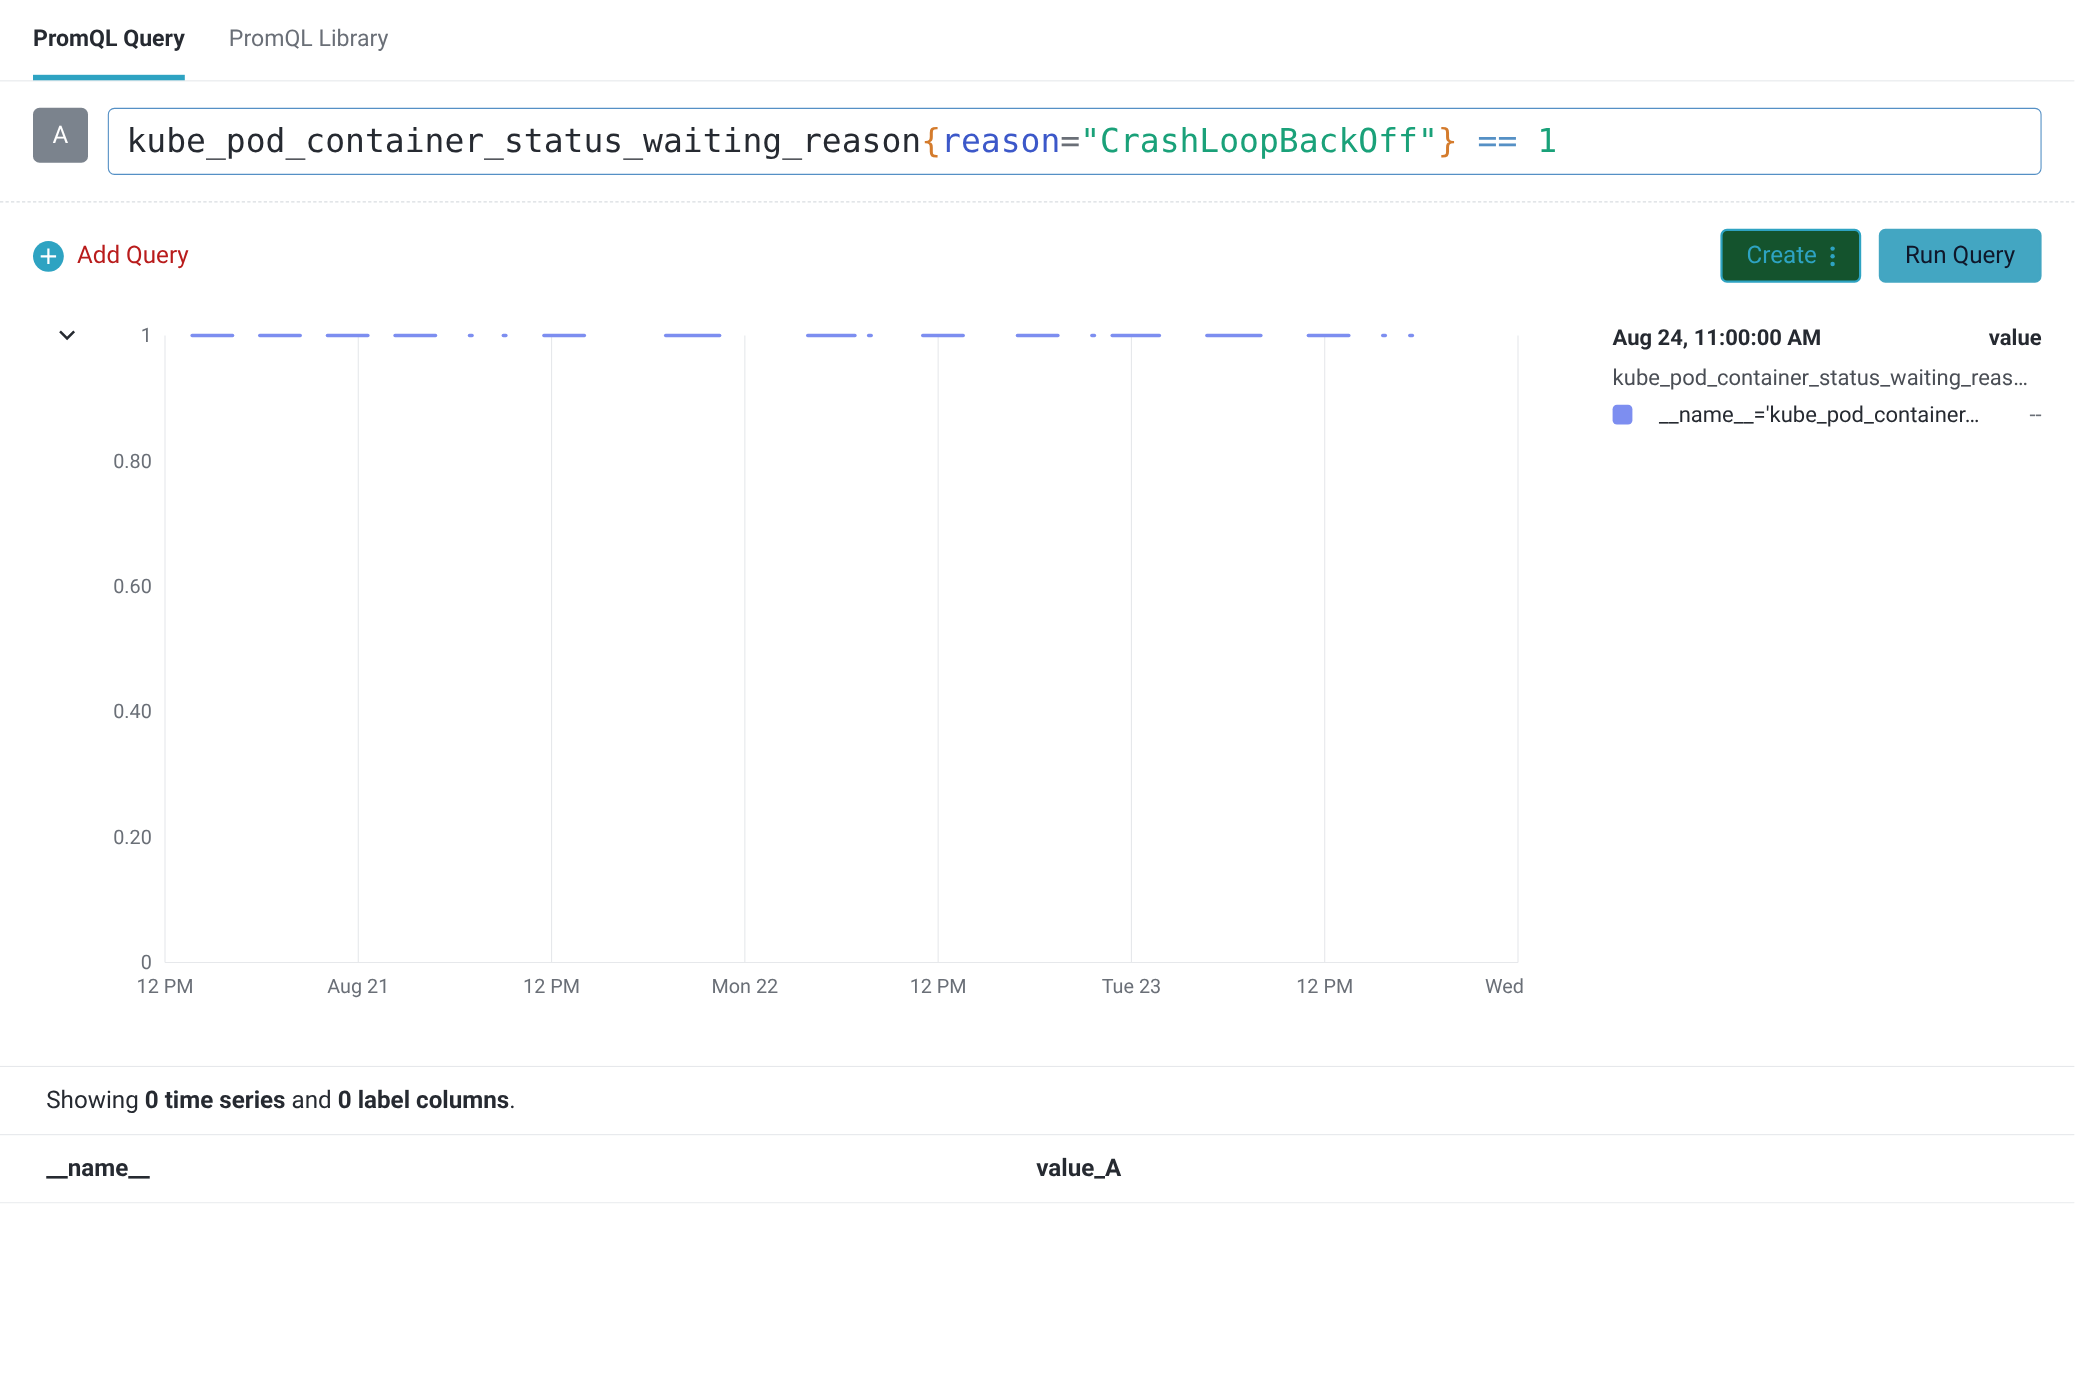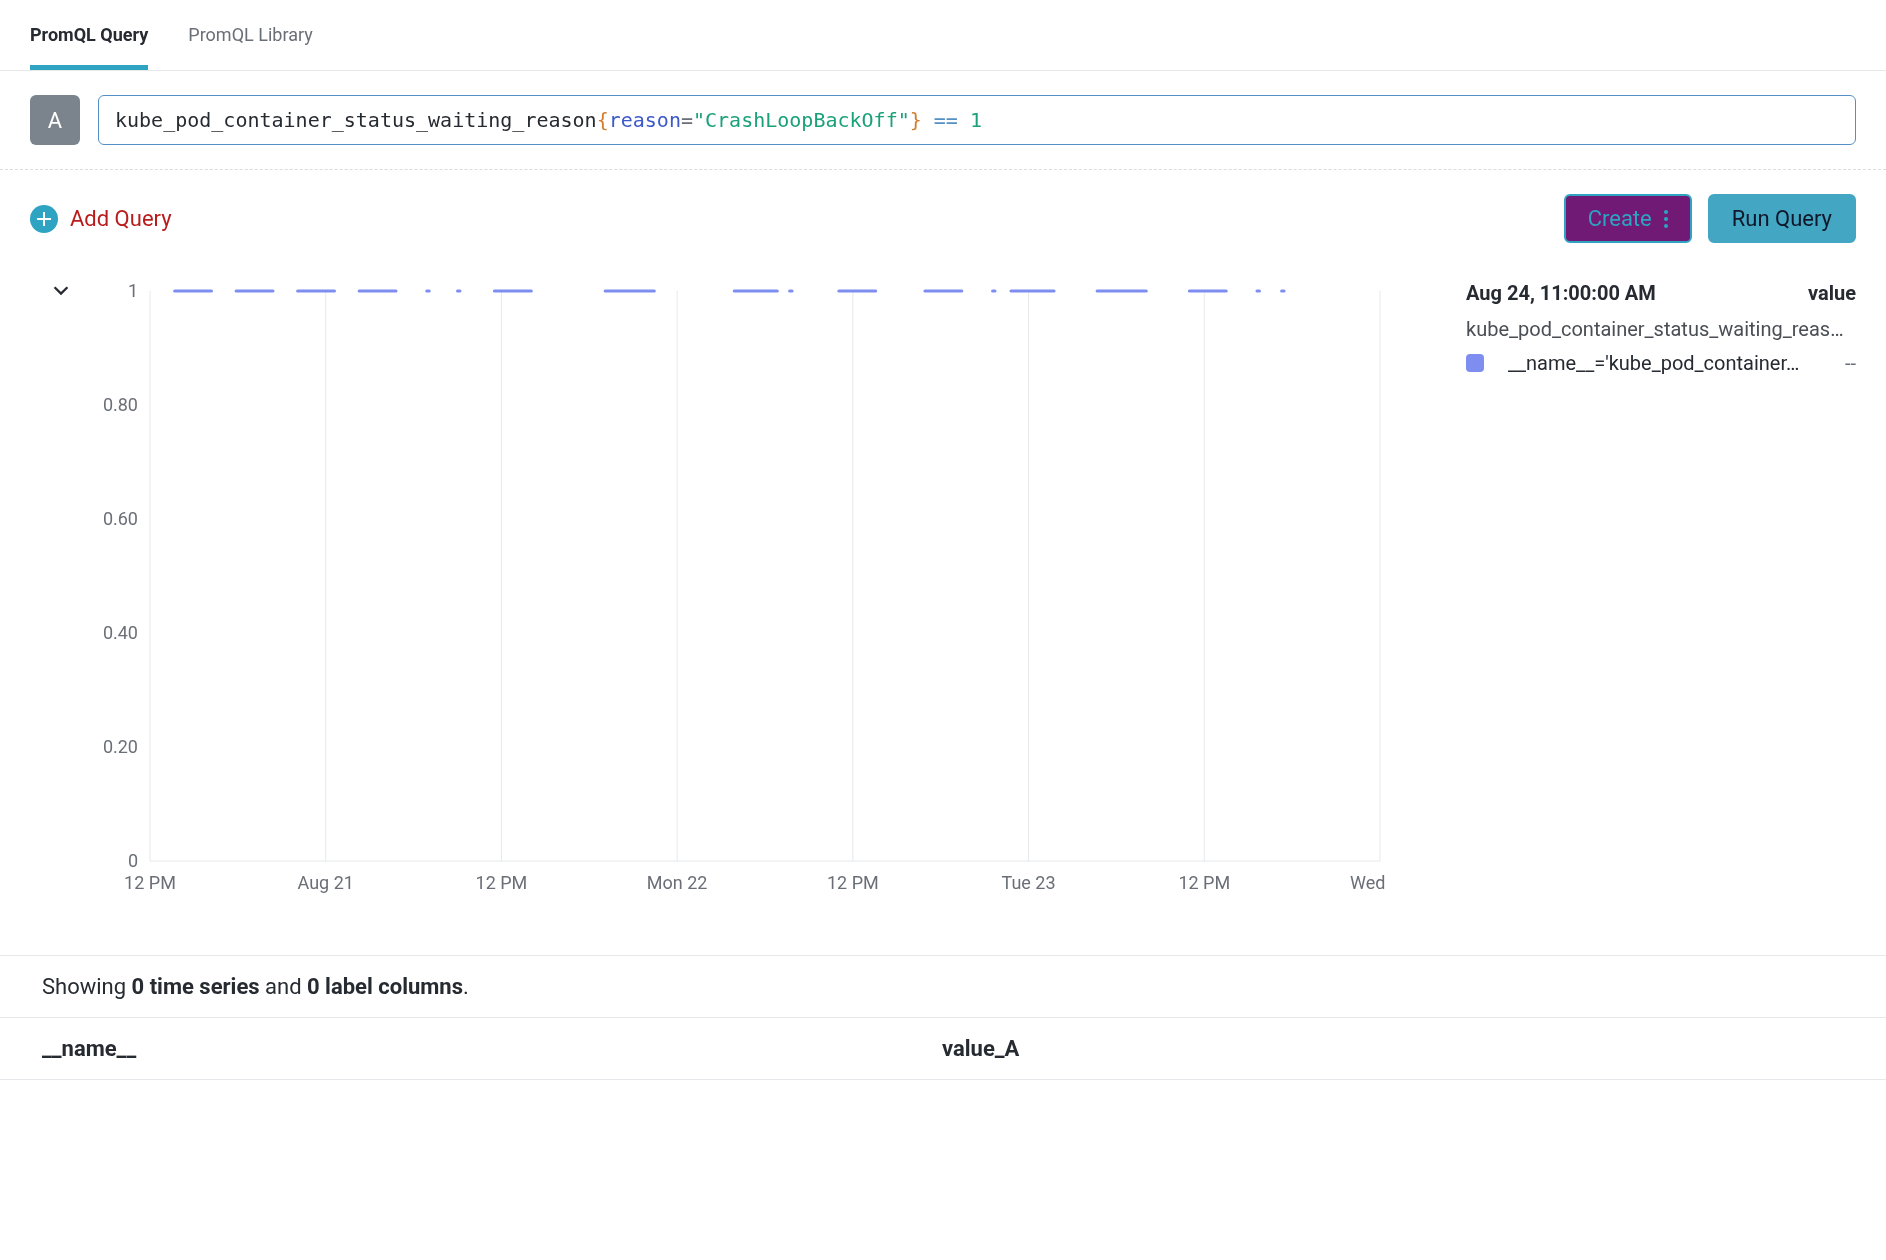--- a/index.html
+++ b/index.html
@@ -11,21 +11,21 @@
 }
 
 
 .tabs {
   display: flex;
   gap: 40px;
   padding: 24px 30px 0 30px;
   border-bottom: 1px solid #e6e8eb;
 }
 .tab {
-  font-size: 18px;
+  font-size: 21px;
   font-weight: 400;
   color: #6a6f77;
   padding-bottom: 20px;
   cursor: pointer;
   border-bottom: 5px solid transparent;
 }
 .tab.active {
   font-weight: 700;
   color: #262a31;
   border-bottom-color: #2ea3c2;
@@ -51,21 +51,21 @@
   align-items: center;
   justify-content: center;
   flex-shrink: 0;
 }
 .query-input-wrap {
   flex: 1;
   border: 1px solid #5590c5;
   border-radius: 6px;
   padding: 12px 16px;
   font-family: "Menlo", "Consolas", monospace;
-  font-size: 20px;
+  font-size: 30px;
   background: #fff;
   white-space: pre;
   overflow: hidden;
 }
 .tok-metric { color: #262a31; }
 .tok-brace { color: #d47b2c; }
 .tok-label { color: #3c58c9; }
 .tok-eq { color: #6a6f77; }
 .tok-str { color: #1aa179; }
 .tok-op { color: #5590c5; }
@@ -98,21 +98,21 @@
 .btn {
   font-size: 22px;
   padding: 10px 22px;
   border-radius: 6px;
   cursor: pointer;
   display: inline-flex;
   align-items: center;
   gap: 12px;
 }
 .btn-outline {
-  background: #701a75;
+  background: #14532d;
   color: #2ea3c2;
   border: 2px solid #2ea3c2;
 }
 .btn-primary {
   background: #43a6c2;
   color: #0f172a;
   border: 2px solid #43a6c2;
 }
 .kebab {
   display: inline-flex; flex-direction: column; gap: 3px;

